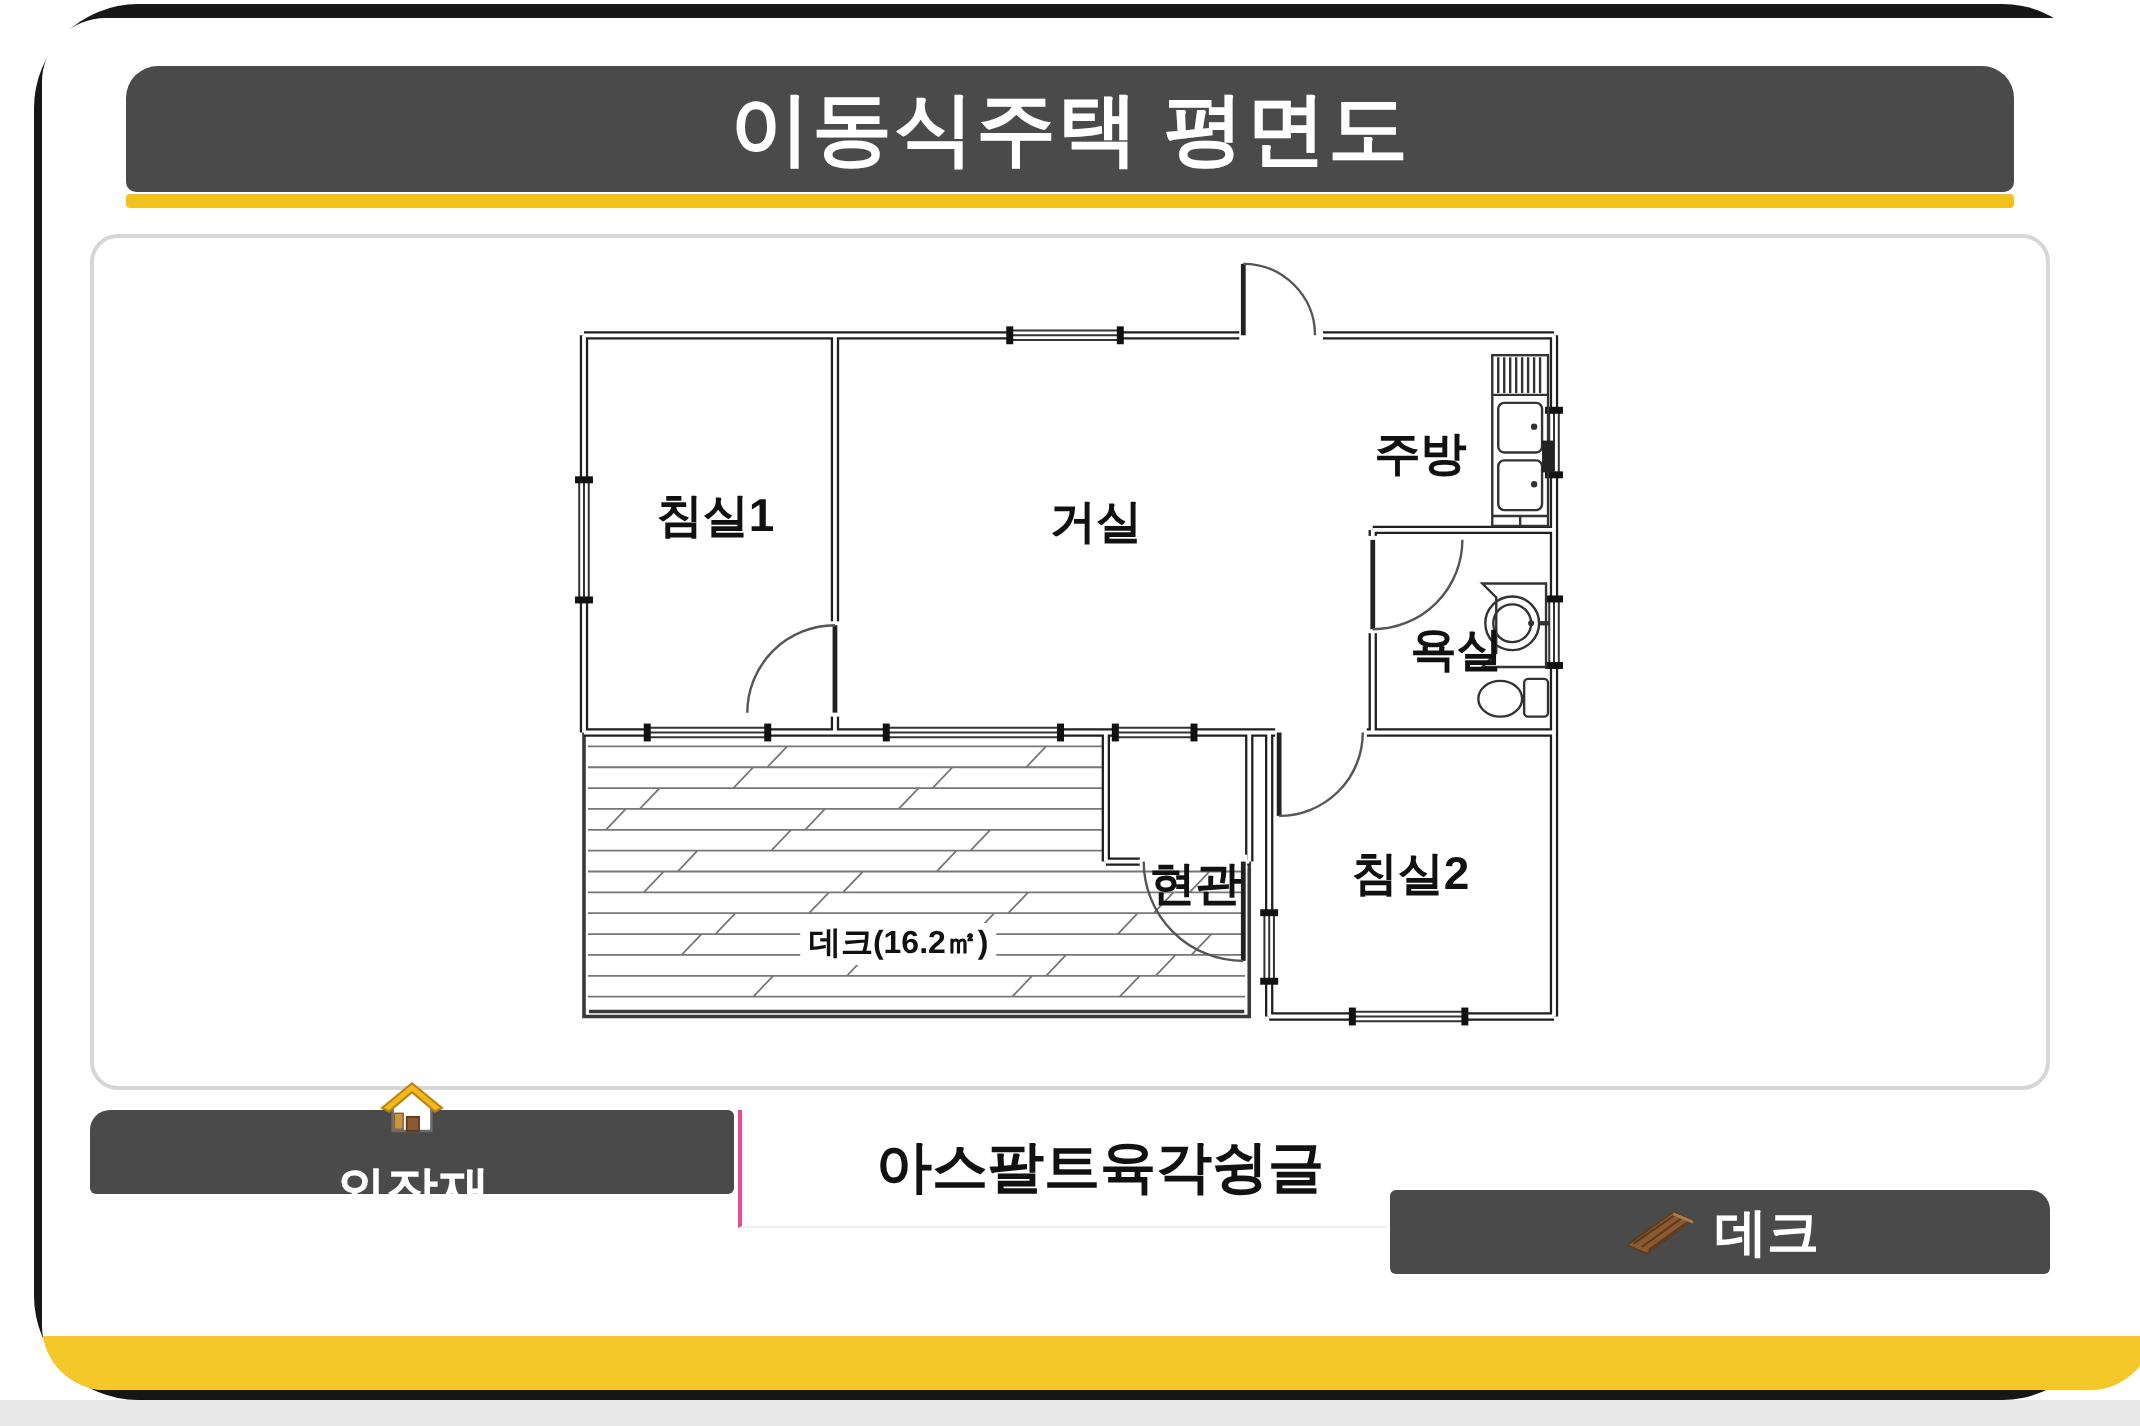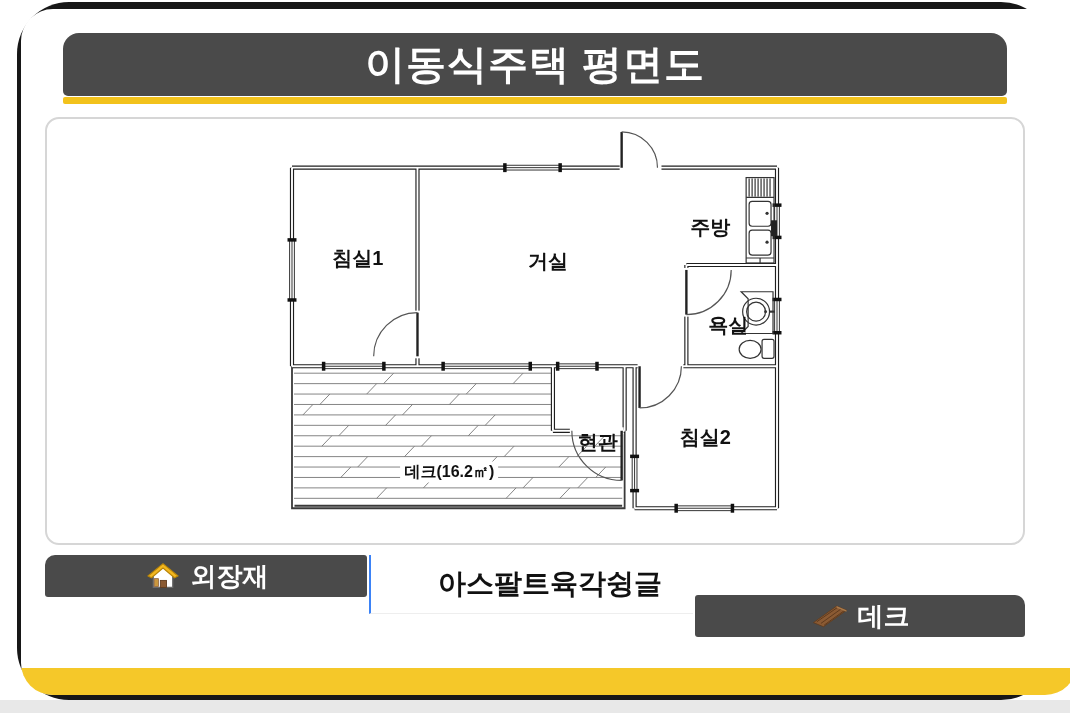--- a/index.html
+++ b/index.html
@@ -14,32 +14,32 @@
 
   .title-bar{position:absolute;left:42px;top:24px;width:944px;height:63px;background:#4a4a4a;
     border-radius:16px 16px 5px 5px;display:flex;align-items:center;justify-content:center;}
   .title-bar span{color:#ffffff;font-size:40px;font-weight:800;letter-spacing:1px;}
   .title-underline{position:absolute;left:42px;top:88px;width:944px;height:7px;border-radius:2px;}
 
   .plan-panel{position:absolute;left:24px;top:108px;width:976px;height:424px;
     border:2px solid #d6d6d6;border-radius:14px;background:#fff;}
   .plan-panel svg{position:absolute;left:0;top:0;width:100%;height:100%;}
   #room-labels{position:absolute;left:0;top:0;width:100%;height:100%;}
-  .room-label{position:absolute;transform:translate(-50%,-50%);font-weight:800;font-size:20px;color:#111;white-space:nowrap;}
+  .room-label{position:absolute;transform:translate(-50%,-50%);font-weight:800;font-size:23px;color:#111;white-space:nowrap;}
   .room-label.bg{background:#fff;padding:0 4px;font-size:16px;}
 
   .spec-table{position:absolute;left:24px;top:546px;width:980px;display:grid;grid-template-columns:324px 324px 332px;}
   .spec-header{height:42px;background:#4a4a4a;margin:0 2px;display:flex;align-items:center;justify-content:center;gap:9px;
     border-radius:3px;}
-  .spec-col:first-child .spec-header{margin-left:0;border-radius:10px 3px 3px 3px;}
+  .spec-col:first-child .spec-header{margin-left:0;border-radius:10px 3px 3px 3px;flex-direction:column;}
   .spec-col:last-child  .spec-header{margin-right:0;border-radius:3px 10px 3px 3px;margin-top:40px;}
   .spec-header span{color:#fff;font-size:26px;font-weight:700;}
   .spec-value{height:58px;display:flex;align-items:center;justify-content:center;
     font-size:28px;font-weight:700;color:#111;border-bottom:1px solid #eee;}
-  .spec-col + .spec-col .spec-value{border-left:2px solid #3b82f6;padding-left:36px;}
+  .spec-col + .spec-col .spec-value{border-left:2px solid #ec4899;padding-left:36px;}
   .spec-icon{width:38px;height:30px;flex:0 0 auto;}
 
   .bottom-accent{position:absolute;left:0;bottom:0;width:100%;height:27px;}
 </style>
 </head>
 <body>
 
 <div class="bottom-strip"></div>
 <div class="backplate"></div>
 

